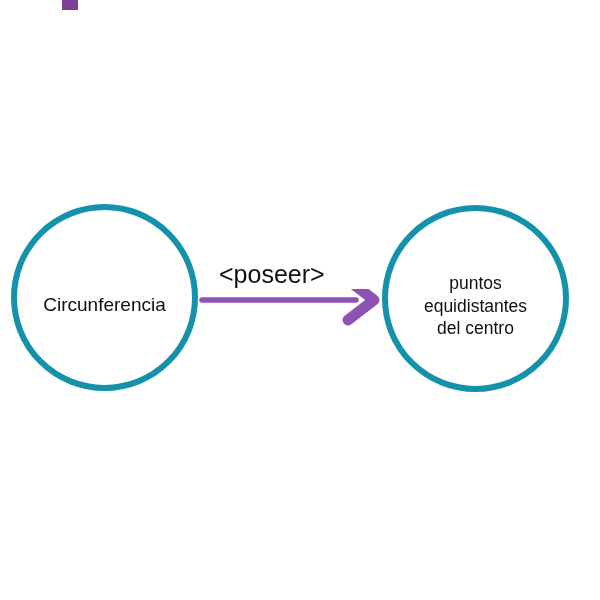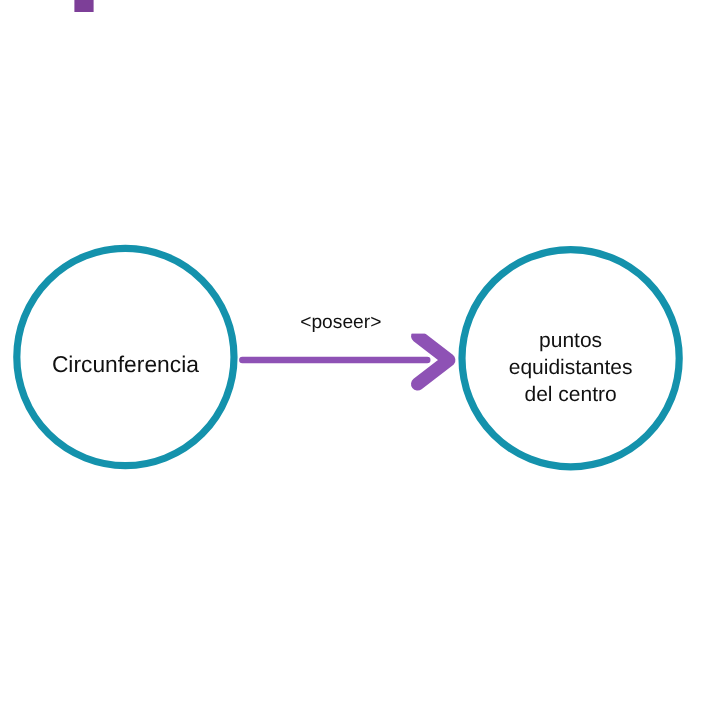--- a/index.html
+++ b/index.html
@@ -64,24 +64,23 @@
   }
   .edge-arrow .head {
     stroke: var(--arrow);
     stroke-width: 11;
     stroke-linecap: round;
     stroke-linejoin: round;
     fill: none;
   }
   .edge-label {
     position: absolute;
-    left: 204px; top: 260px;
+    left: 219px; top: 260px;
     width: 160px;
-    text-align: center;
-    font-size: 16px;
+    font-size: 25px;
     color: var(--text);
     background: var(--bg);
   }
 </style>
 </head>
 <body>
 
 <div class="canvas">
 
   <div class="marker"></div>

